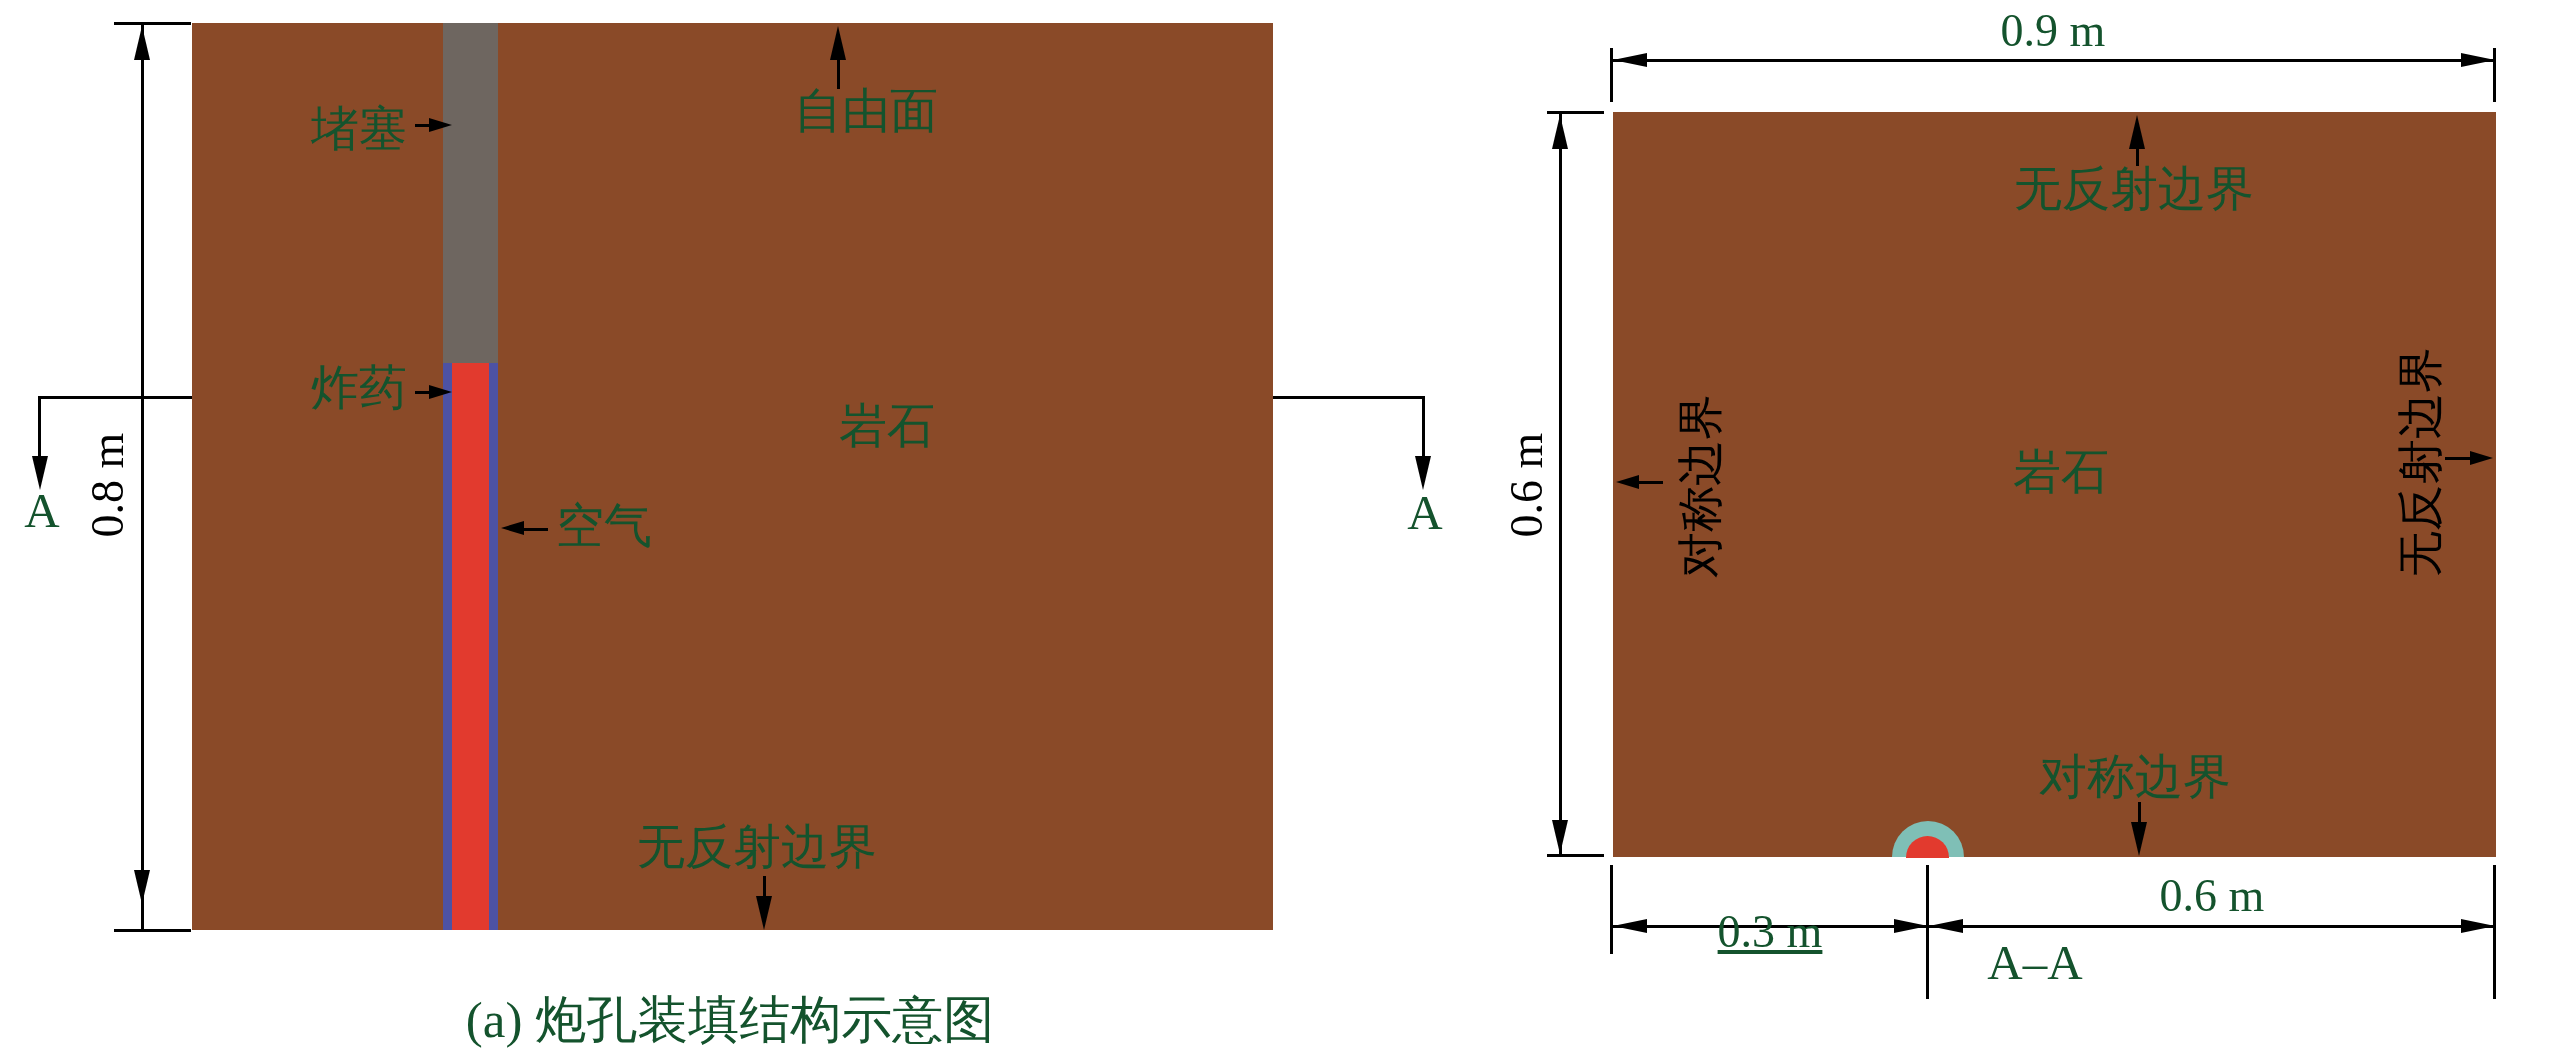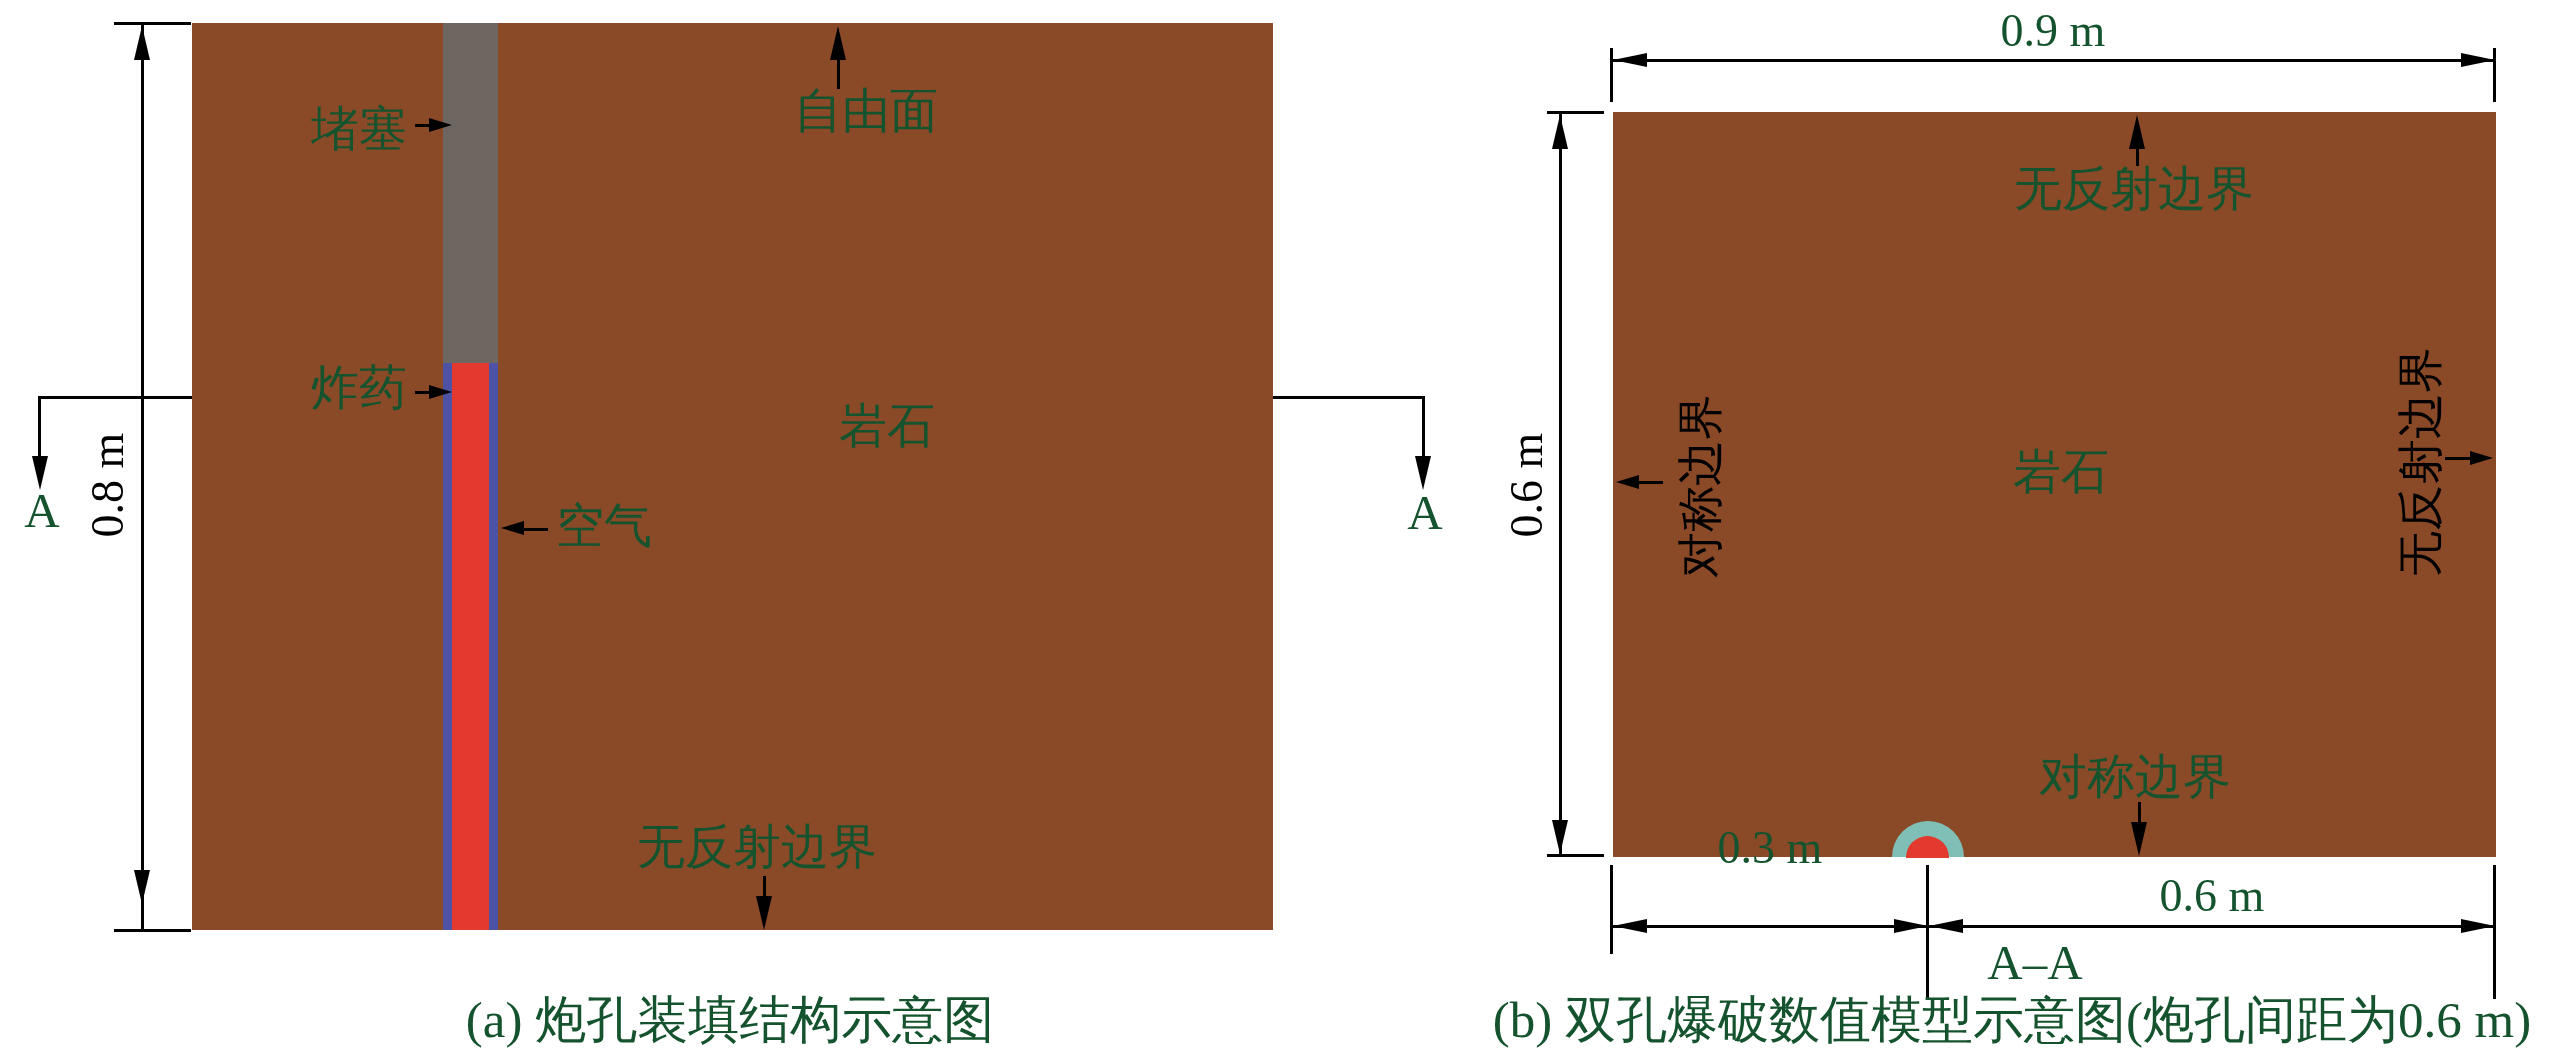--- a/index.html
+++ b/index.html
@@ -116,25 +116,24 @@
   <div class="vline" style="left:2138px;top:802px;width:3.1px;height:23px;"></div>
   <div class="tri down" style="left:2131px;top:822px;"></div>
 
   <div class="vline" style="left:1610px;top:865px;width:3.1px;height:89px;"></div>
   <div class="vline" style="left:1926px;top:865px;width:3.1px;height:134px;"></div>
   <div class="vline" style="left:2493px;top:865px;width:3.1px;height:134px;"></div>
 
   <div class="hline" style="left:1611px;top:925px;width:316px;height:3.1px;"></div>
   <div class="tri dimleft" style="left:1613px;top:919px;"></div>
   <div class="tri dimright" style="left:1894px;top:919px;"></div>
-  <div class="lbl dimtxt" style="left:1770px;top:848px;">0.3 m</div>
+  <div class="lbl dimtxt" style="left:1770px;top:932px;text-decoration:underline;">0.3 m</div>
 
   <div class="hline" style="left:1928px;top:925px;width:567px;height:3.1px;"></div>
   <div class="tri dimleft" style="left:1929px;top:919px;"></div>
   <div class="tri dimright" style="left:2461px;top:919px;"></div>
   <div class="lbl dimtxt" style="left:2212px;top:896px;">0.6 m</div>
 
   <div class="lbl seclet" style="left:2035px;top:962px;">A–A</div>
 
-  <div class="lbl cap" style="left:2012px;top:1020px;">(b) 双孔爆破数值模型示意图(炮孔间距为0.6 m)</div>
 
 </div>
 
 
 </body></html>

